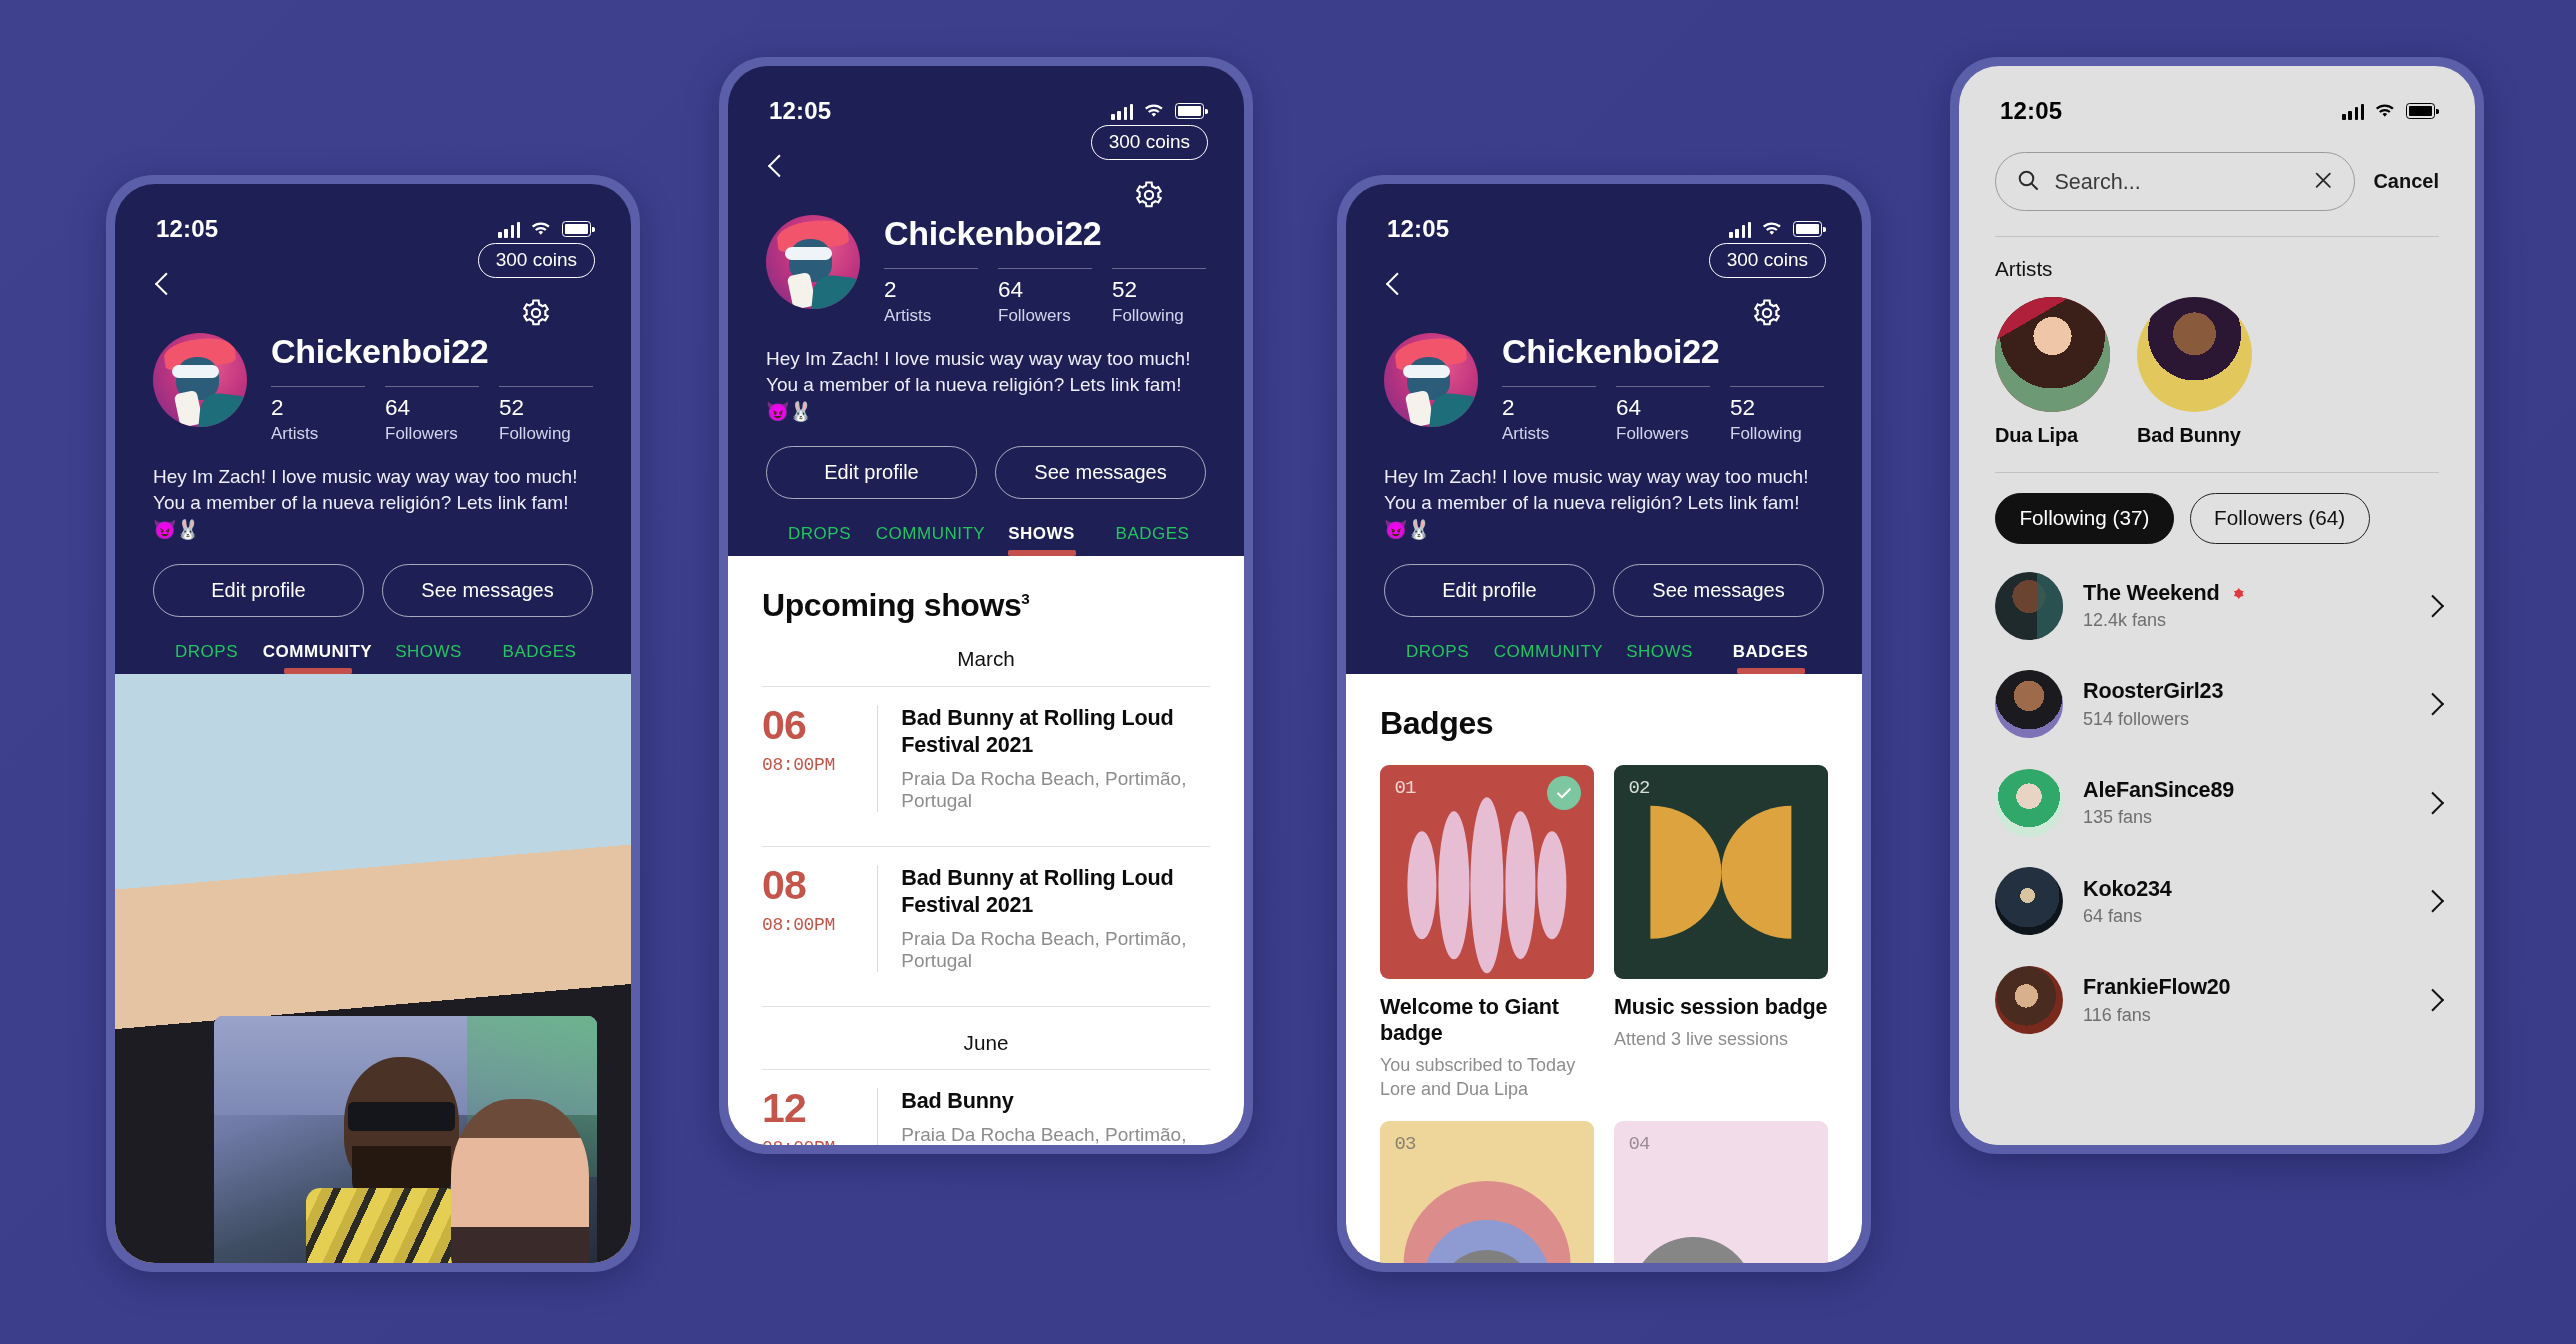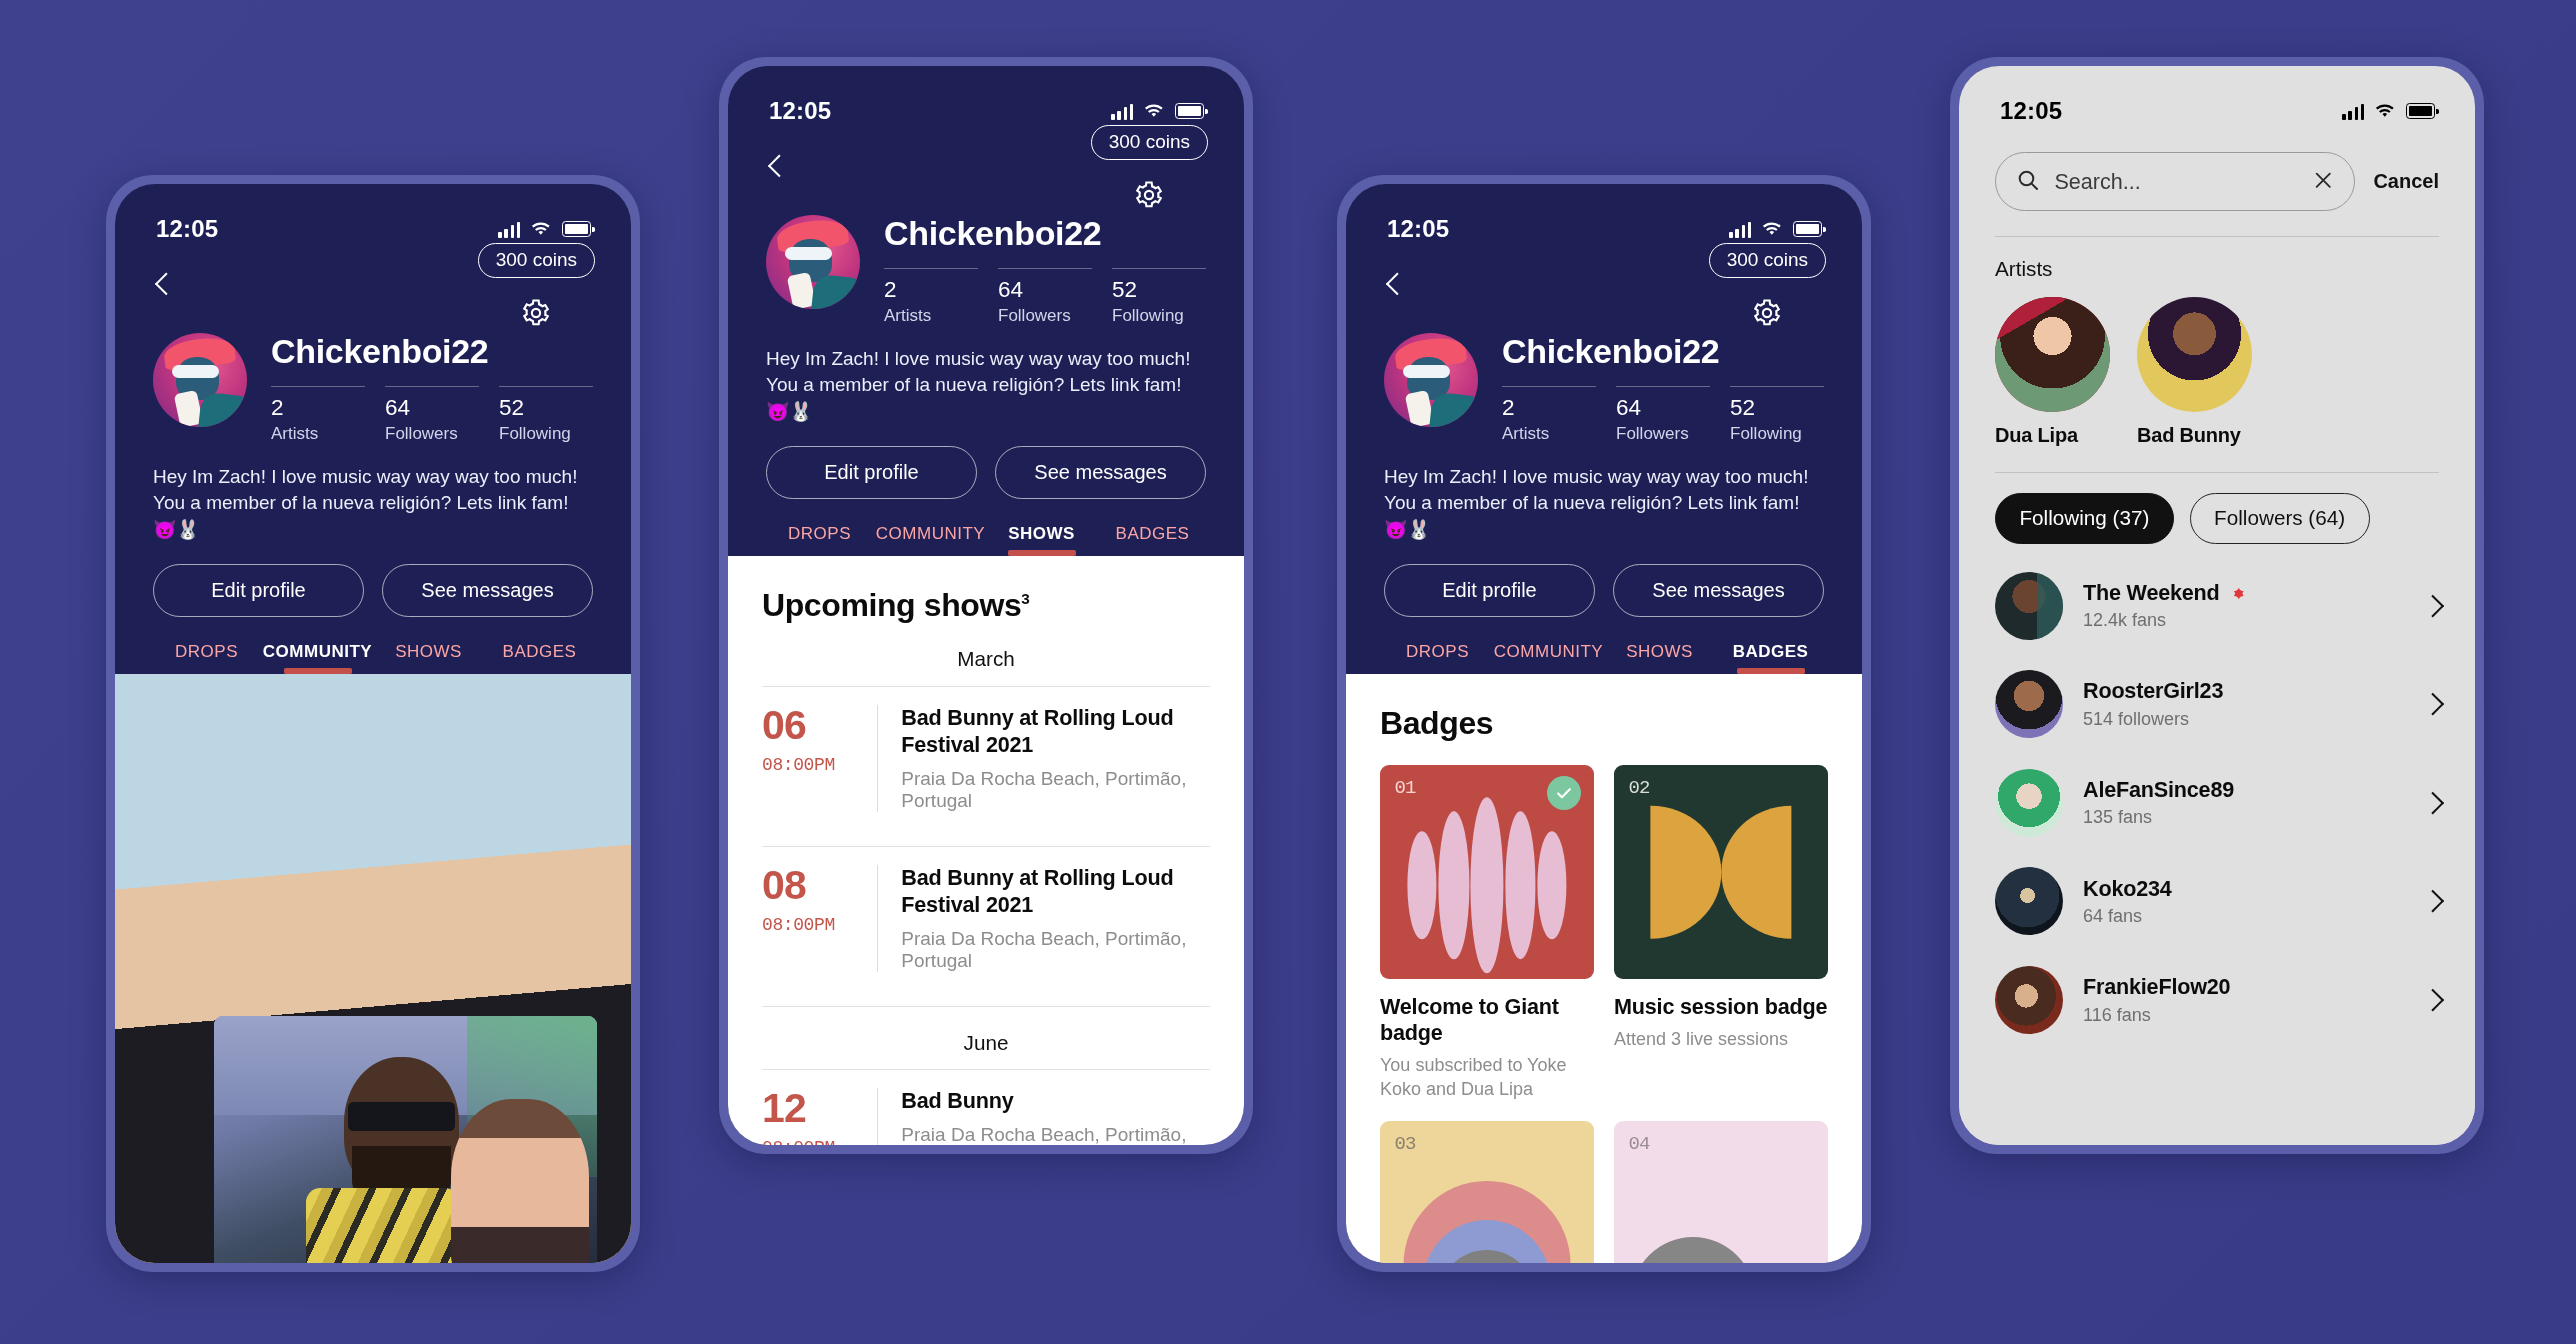--- a/index.html
+++ b/index.html
@@ -131,21 +131,21 @@
   .pillbtn {
     flex:1 1 0; text-align:center; border:1.4px solid rgba(255,255,255,.62);
     border-radius: 898px; color:#fff; font-size: 20px; padding: 13.5px 0 14.4px;
     cursor:pointer;
   }
 
   .tabs {
     display:flex; padding: 0 36px; margin-top: 25px; gap: 0;
   }
   .tab {
-    flex:1 1 0; text-align:center; color:#fca5a5; font-size: 17px;
+    flex:1 1 0; text-align:center; color:#22c55e; font-size: 17px;
     letter-spacing: 0.5px; padding-bottom: 11.7px; position: relative; cursor:pointer;
   }
   .tab.active { color:#fff; font-weight: 700; }
   .tab.active::after {
     content:''; position:absolute; left: 50%; transform: translateX(-50%);
     bottom: 0; width: 68px; height: 6.3px; background: #c4504c; border-radius: 1.8px;
   }
 
   
   .sheet {
@@ -649,21 +649,21 @@
                 </span>
                 <span class="leafwrap">
                   <span class="leaf a"></span>
                     <span class="leaf b"></span>
                     <span class="leaf c"></span>
                     <span class="leaf b"></span>
                     <span class="leaf a"></span>
                 </span>
               </div>
               <div class="badge-name">Welcome to Giant badge</div>
-              <div class="badge-desc">You subscribed to Yoke Koko and Dua Lipa</div>
+              <div class="badge-desc">You subscribed to Today Lore and Dua Lipa</div>
             </div>
 
             <div class="badge-card">
               <div class="badge-art art02">
                 <span class="badge-no" style="color:#d9ddd7">02</span>
                 <span class="bow">
                     <span></span>
                     <span></span>
                   </span>
               </div>

